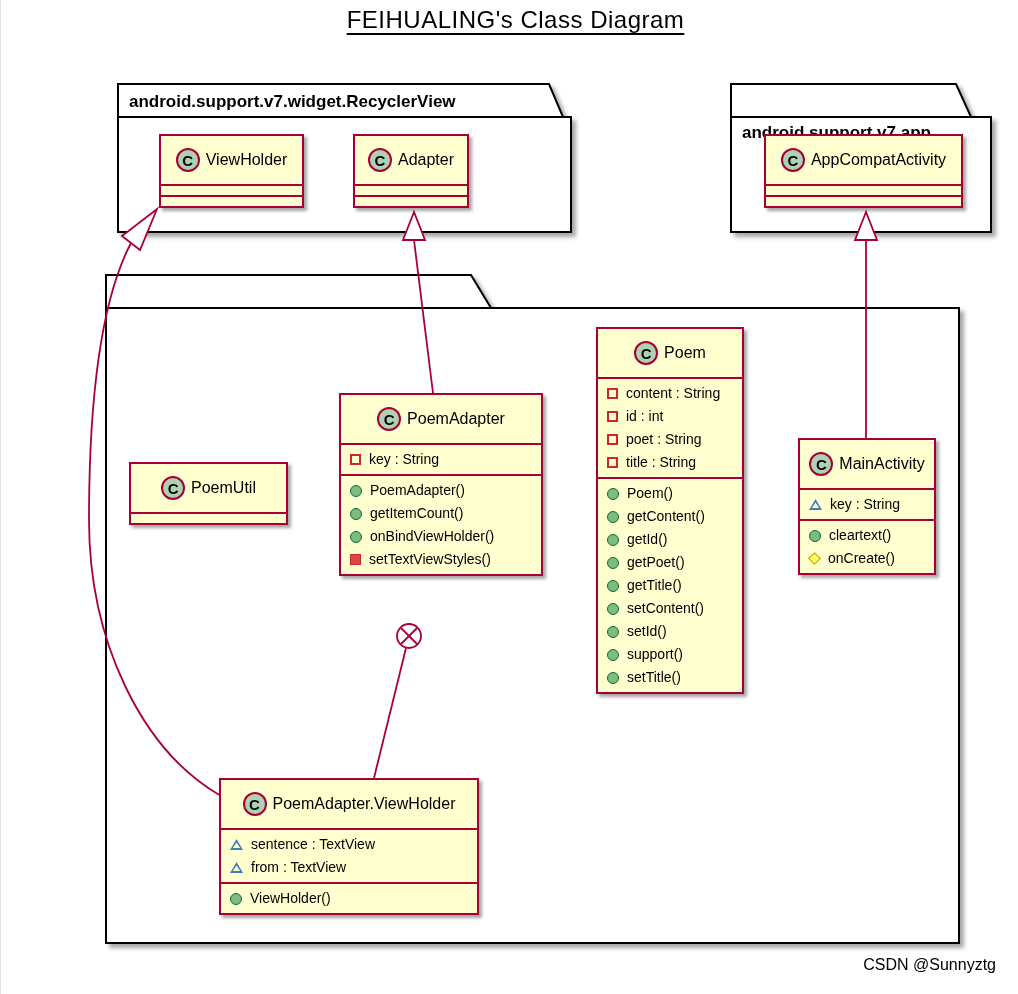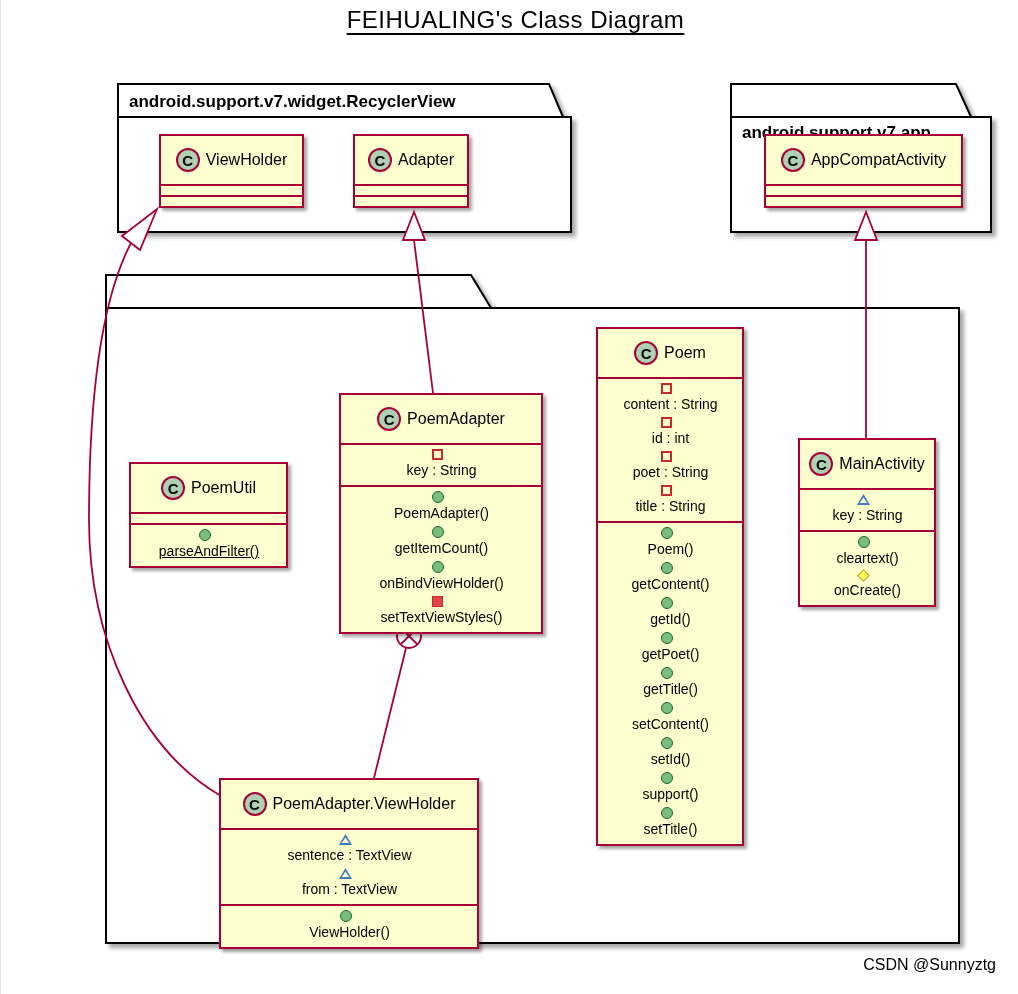--- a/index.html
+++ b/index.html
@@ -30,21 +30,21 @@
   .cls-head{
     display:flex;align-items:center;justify-content:center;gap:6px;padding:12px 8px;
   }
   .cicon{
     width:24px;height:24px;border-radius:50%;background:#ADD1B2;border:2px solid #A80036;
     display:flex;align-items:center;justify-content:center;
     font-weight:bold;font-size:15px;box-sizing:border-box;flex:none;
   }
   .cname{font-size:16px;white-space:nowrap;}
   .comp{border-top:2px solid #A80036;padding:3px 0;min-height:3px;}
-  .mrow{display:flex;align-items:center;padding:1px 8px 1px 9px;line-height:21px;font-size:14px;white-space:nowrap;flex-direction:column;}
+  .mrow{display:flex;align-items:center;padding:1px 8px 1px 9px;line-height:21px;font-size:14px;white-space:nowrap;}
   .mic{display:inline-block;margin-right:8px;flex:none;box-sizing:border-box;}
   .ic-field-private{width:11px;height:11px;border:2px solid #C82930;background:transparent;}
   .ic-method-private{width:11px;height:11px;background:#E04444;border:1px solid #C82930;}
   .ic-method-public{width:12px;height:12px;border-radius:50%;background:#7CBC7C;border:1.5px solid #116B3A;}
   .ic-method-protected{width:9px;height:9px;background:#FFFF55;border:1.5px solid #B09A30;transform:rotate(45deg);margin-left:1px;margin-right:9px;}
   .ic-field-package{position:relative;width:13px;height:11px;background:#3C7FC0;clip-path:polygon(50% 0,100% 100%,0 100%);}
   .ic-field-package::after{content:"";position:absolute;left:2.8px;top:3.4px;width:calc(100% - 5.6px);height:calc(100% - 5.4px);background:#FEFECE;clip-path:polygon(50% 0,100% 100%,0 100%);}
   .u{text-decoration:underline;}
   .watermark{position:absolute;right:22px;top:956px;z-index:4;color:#000000;font-size:16px;}
 </style>
@@ -237,26 +237,20 @@
       </div>
     </div>
   </div>
 
   <div class="cls" style="left:128px;top:462px;width:159px;">
     <div class="cls-head">
       <span class="cicon">C</span>
       <span class="cname">PoemUtil</span>
     </div>
     <div class="comp"></div>
-    <div class="comp">
-      <div class="mrow">
-        <span class="mic ic-method-public"></span>
-        <span class="mlabel u">parseAndFilter()</span>
-      </div>
-    </div>
   </div>
 
   <div class="cls" style="left:797px;top:438px;width:138px;">
     <div class="cls-head">
       <span class="cicon">C</span>
       <span class="cname">MainActivity</span>
     </div>
     <div class="comp">
       <div class="mrow">
         <span class="mic ic-field-package"></span>

